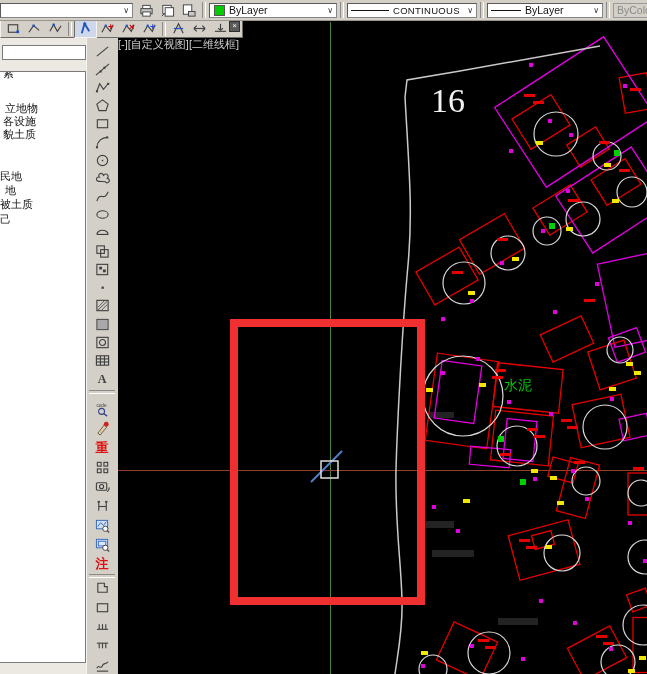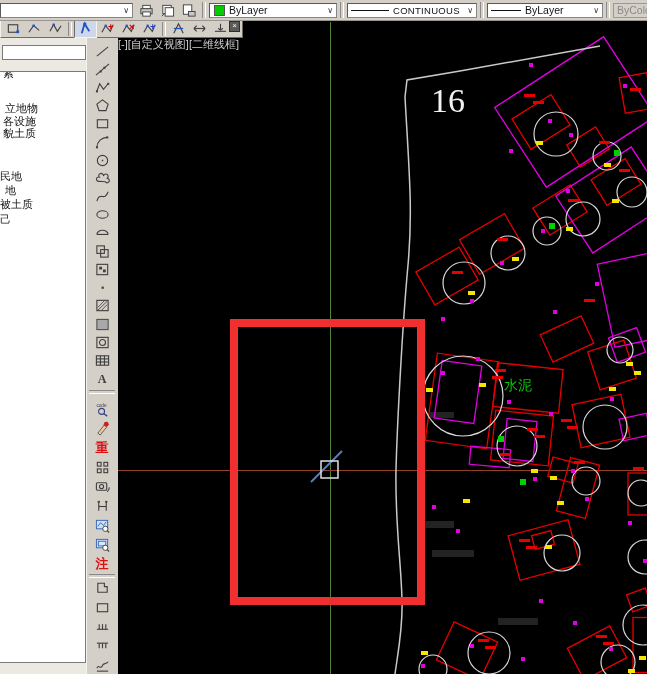--- a/index.html
+++ b/index.html
@@ -316,21 +316,21 @@
     </div>
   <div class="tb-close">×</div>
 </div>
 
 <div class="side-panel">
   <input class="panel-input" value="" style="">
   <div class="panel-list" id="panel-list">
       <div class="panel-item" style="top: -5px; left: 10px;">索</div>
       <div class="panel-item" style="top: 30px; left: 12px;">立地物</div>
       <div class="panel-item" style="top: 43px; left: 10px;">各设施</div>
-      <div class="panel-item" style="top: 56px; left: 10px; font-family: Liberation Mono, monospace;">貌土质</div>
+      <div class="panel-item" style="top: 56px; left: 10px;">貌土质</div>
       <div class="panel-item" style="top: 98px; left: 7px;">民地</div>
       <div class="panel-item" style="top: 112px; left: 12px;">地</div>
       <div class="panel-item" style="top: 126px; left: 7px;">被土质</div>
       <div class="panel-item" style="top: 141px; left: 7px;">己</div>
     </div>
 </div>
 
 <div class="vtoolbar" id="vtoolbar">
     <div class="vt-btn" style="top: 4px;">
       <svg viewBox="0 0 16 16" width="15" height="15">

